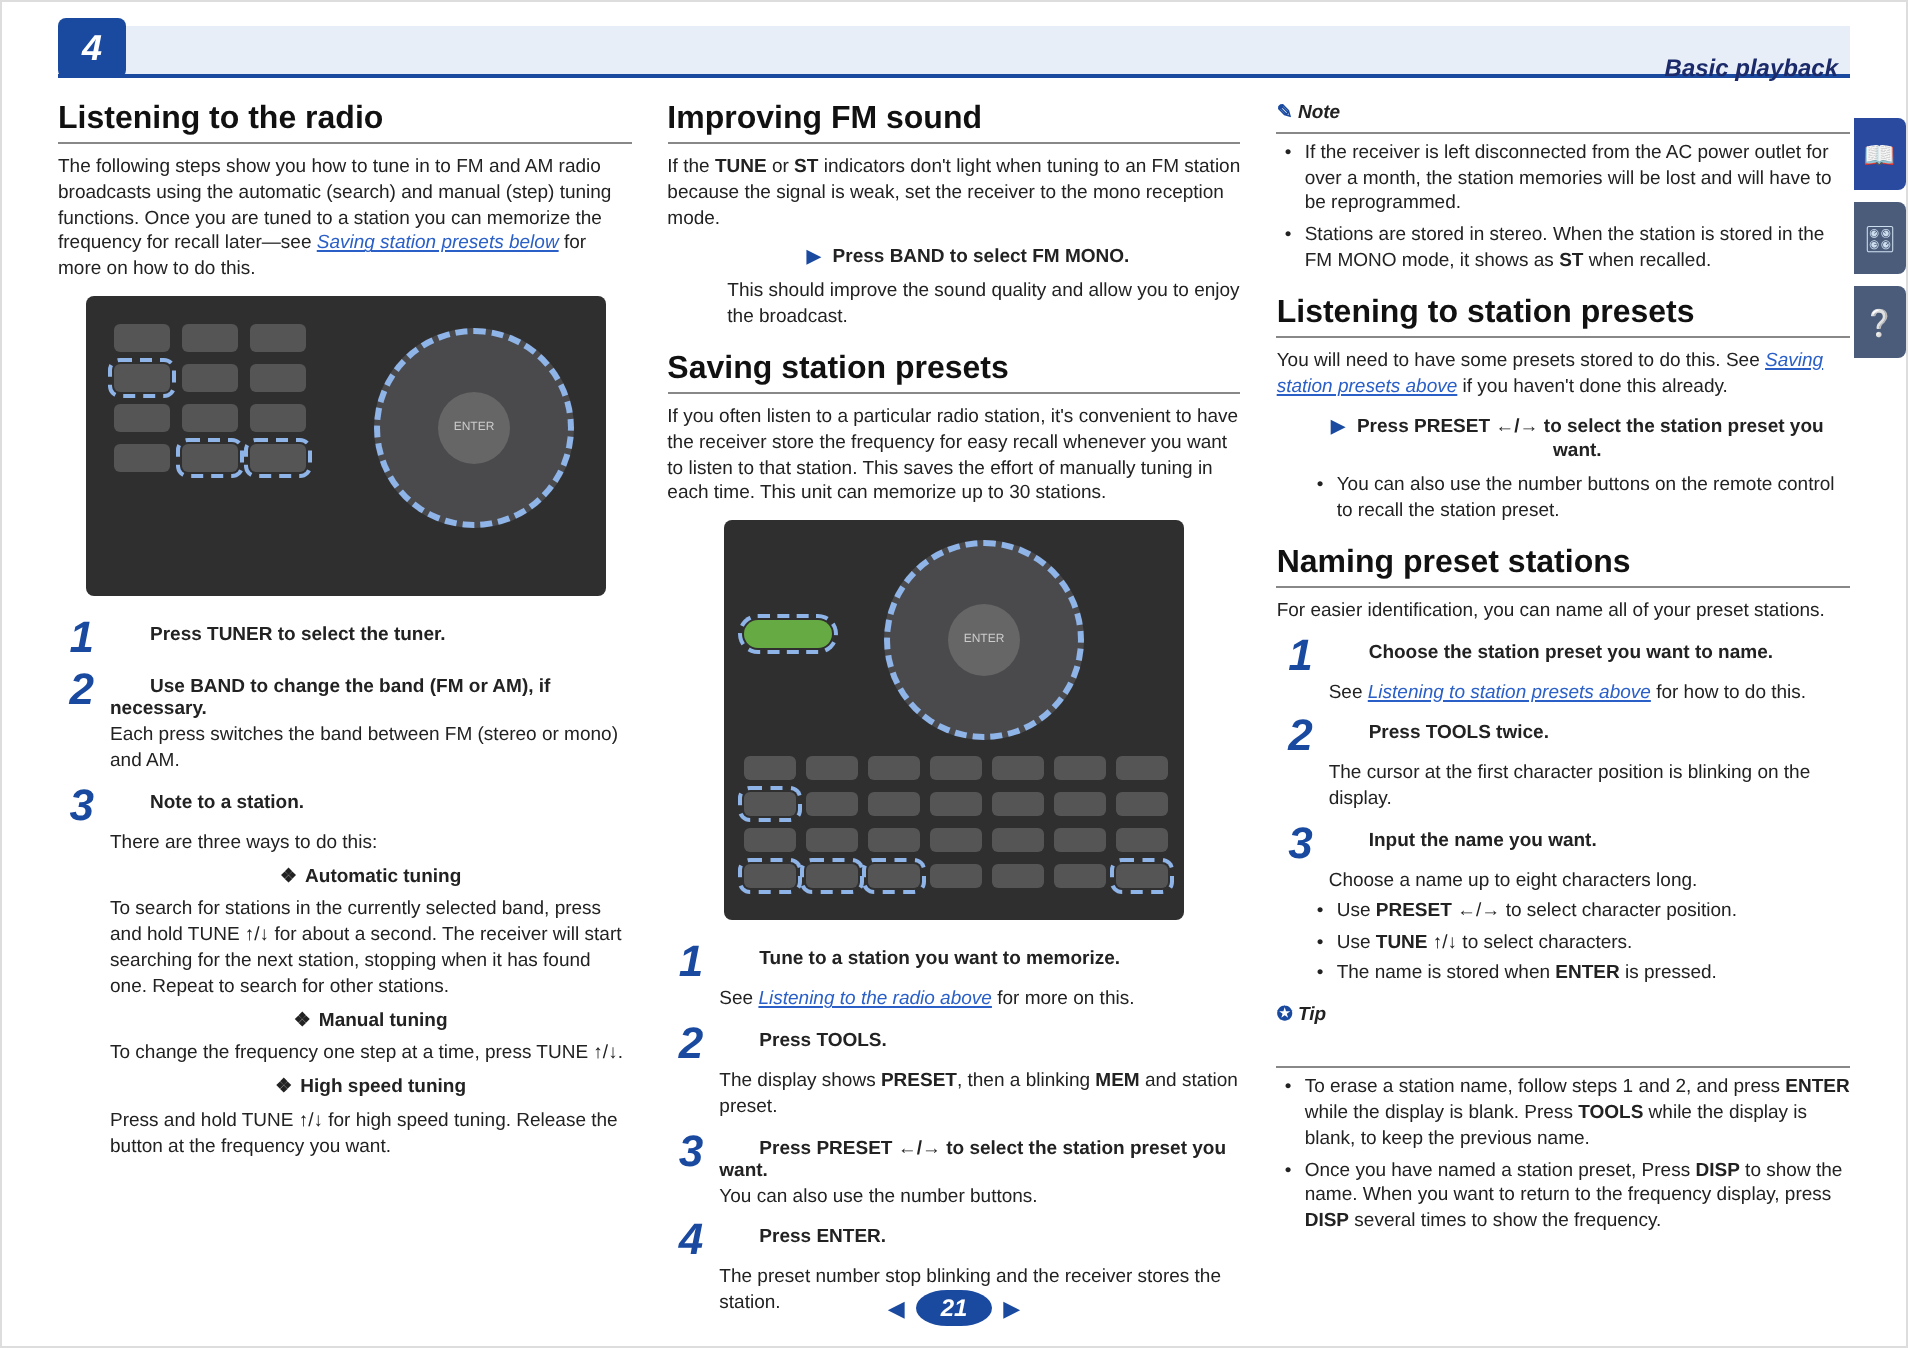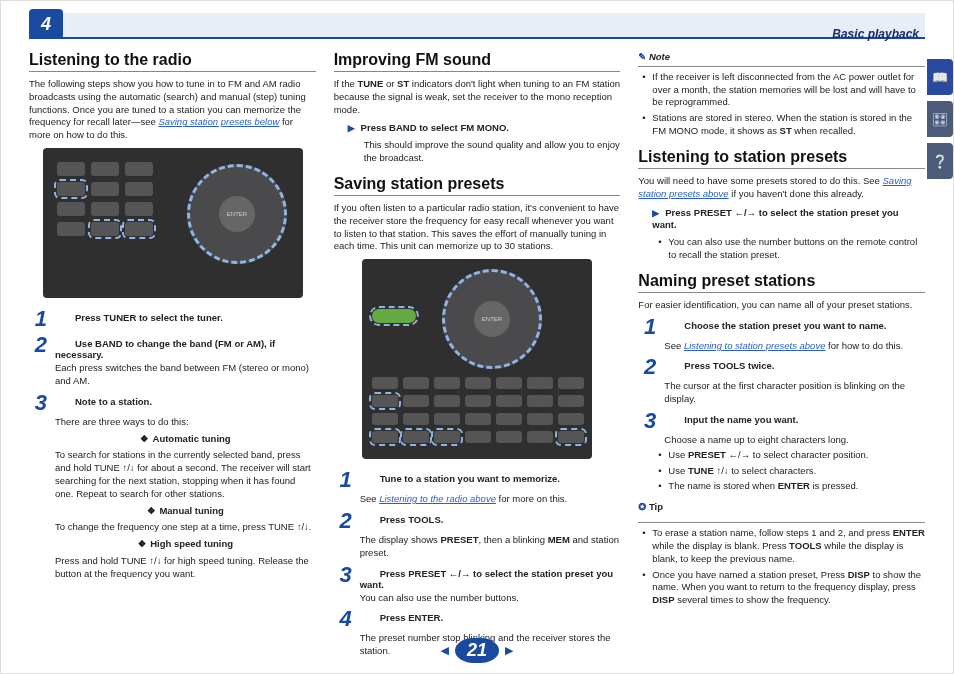--- a/index.html
+++ b/index.html
@@ -20,27 +20,27 @@
 
   .step { display: flex; gap: 8px; margin: 4px 0 2px 0; }
   .step-num { font-size: 22px; font-weight: bold; font-style: italic; color: #1a4aa0; line-height: 1; width: 18px; text-align: right; }
   .step-body { flex: 1; padding-top: 4px; }
   .step-body .bold { font-weight: bold; padding-left: 20px; }
   .sub { margin-left: 26px; margin-bottom: 2px; line-height: 1.35; }
 
   .diamond-head { margin-left: 26px; margin-top: 4px; font-weight: bold; text-align: center; }
   .diamond-head::before { content: "❖"; margin-right: 4px; }
 
-  .arrow-head { margin-left: 14px; margin-top: 6px; font-weight: bold; }
+  .arrow-head { margin-left: 14px; margin-top: 6px; font-weight: bold; text-align: center; }
   .arrow-head::before { content: "▶"; color: #1a4aa0; margin-right: 6px; font-size: 9px; }
   .arrow-sub { margin-left: 30px; line-height: 1.35; }
 
   .note-head { border-bottom: 1px solid #888; padding-bottom: 2px; margin-bottom: 4px; font-weight: bold; font-style: italic; }
   .note-head::before { content: "✎ "; color: #1a4aa0; font-style: normal;}
-  .tip-head { border-bottom: 1px solid #888; padding-bottom: 8px; margin: 8px 0 4px 0; font-weight: bold; }
+  .tip-head { border-bottom: 1px solid #888; padding-bottom: 18px; margin: 8px 0 4px 0; font-weight: bold; font-style: italic; }
   .tip-head::before { content: "✪ "; color: #1a4aa0; font-style: normal; }
 
   ul.bul { list-style: none; margin-left: 4px; }
   ul.bul li { position: relative; padding-left: 10px; line-height: 1.35; margin-bottom: 3px; }
   ul.bul li::before { content: "•"; position: absolute; left: 0; top: 0; }
   ul.bul.nested { margin-left: 20px; }
 
   .remote { width: 260px; height: 150px; background: #2f2f30; border-radius: 4px; margin: 6px 0 10px 14px; position: relative; overflow: hidden; }
   .remote .pad { position: absolute; right: 16px; top: 16px; width: 100px; height: 100px; border-radius: 50%; background: #4a4a4d; border: 3px dashed #8fb4e8; }
   .remote .btn-grid { position: absolute; left: 14px; top: 14px; width: 120px; }
@@ -51,21 +51,21 @@
 
   .remote2 { width: 230px; height: 200px; background: #2f2f30; border-radius: 4px; margin: 6px auto 10px auto; position: relative; overflow: hidden; }
   .remote2 .pad { position: absolute; right: 50px; top: 10px; width: 100px; height: 100px; border-radius: 50%; background: #4a4a4d; border: 3px dashed #8fb4e8; }
   .remote2 .enter { position: absolute; right: 82px; top: 42px; width: 36px; height: 36px; border-radius: 50%; background: #666; font-size:6px;color:#ccc;display:flex;align-items:center;justify-content:center;}
   .remote2 .receiver-btn { position: absolute; left: 10px; top: 50px; width: 44px; height: 14px; background: #6a4; border-radius: 7px; outline: 2px dashed #8fb4e8; outline-offset: 1px; }
   .remote2 .row2 { position: absolute; left: 10px; display:flex; gap:5px;}
   .remote2 .b { width: 26px; height: 12px; background:#555; border-radius:3px;}
   .remote2 .hl { outline: 2px dashed #8fb4e8; outline-offset: 1px; }
 
   .page-num { position: absolute; bottom: 10px; left: 0; right: 0; display:flex; justify-content:center; align-items:center; gap:6px; }
-  .page-num .oval { background:#1a4aa0; color:#fff; border-radius: 50%/60%; padding: 2px 12px; font-weight:bold; font-style:italic; font-size:18px; }
+  .page-num .oval { background:#1a4aa0; color:#fff; border-radius: 50%/60%; padding: 2px 12px; font-weight:bold; font-style:italic; font-size:12px; }
   .page-num .tri { color:#1a4aa0; font-size:11px; }
 
   .side-tabs { position: absolute; right: 0; top: 58px; display:flex; flex-direction:column; gap:6px; }
   .tab { width: 26px; height: 36px; background:#4b5c7a; border-radius: 0 4px 4px 0; display:flex;align-items:center;justify-content:center;color:#cde;font-size:13px;}
   .tab.sel { background:#2a4aa0; }
 
   b { font-weight: bold; }
   .arrows { font-family: inherit; }
 </style>
 </head>

